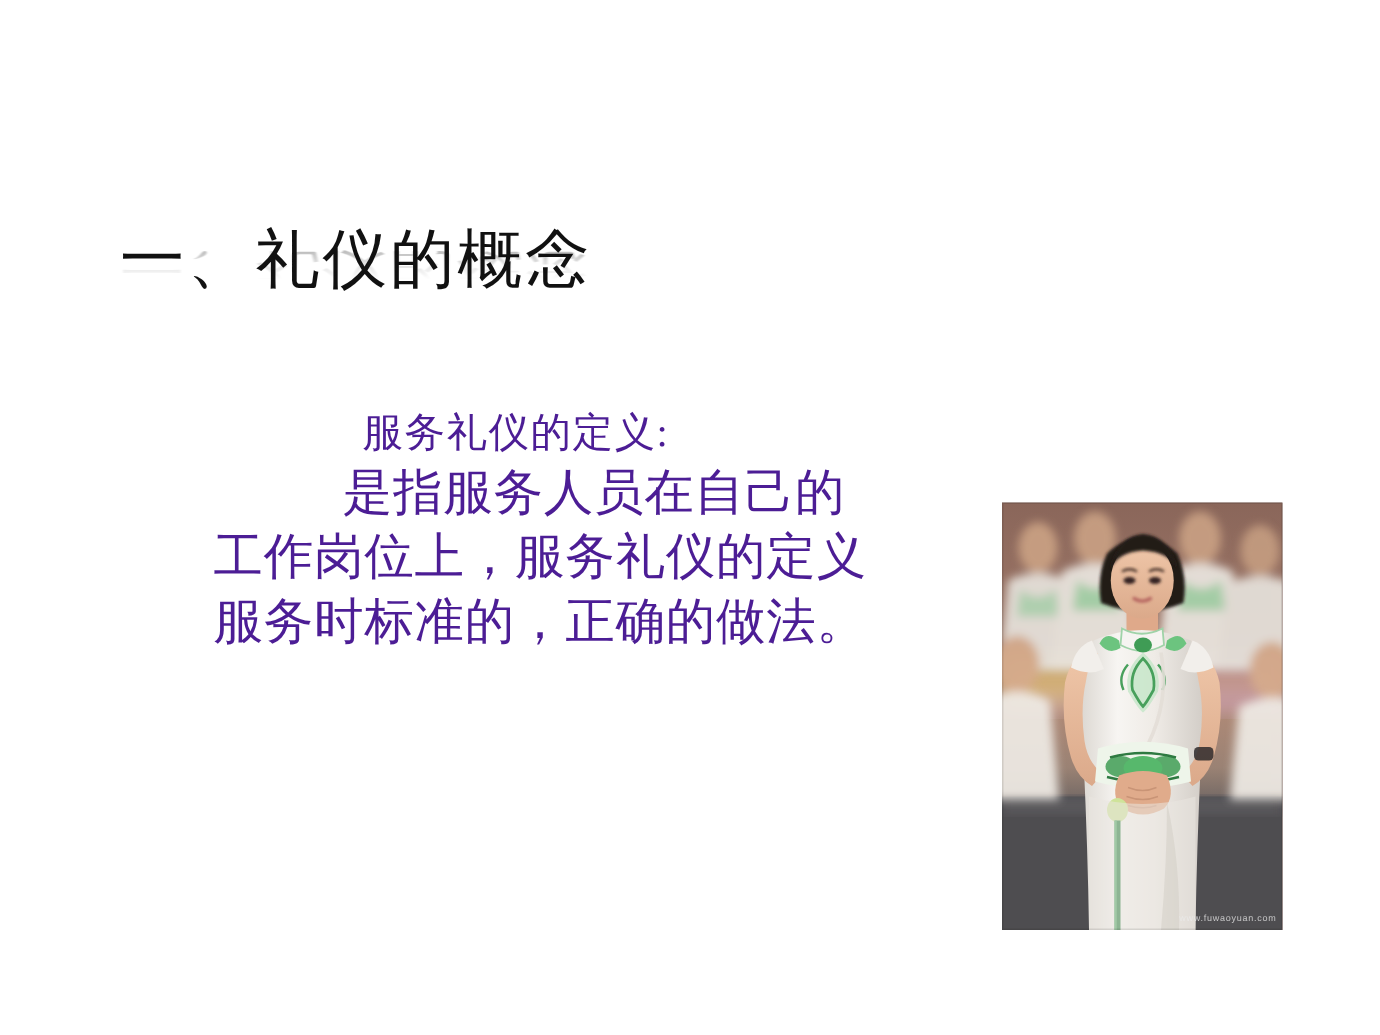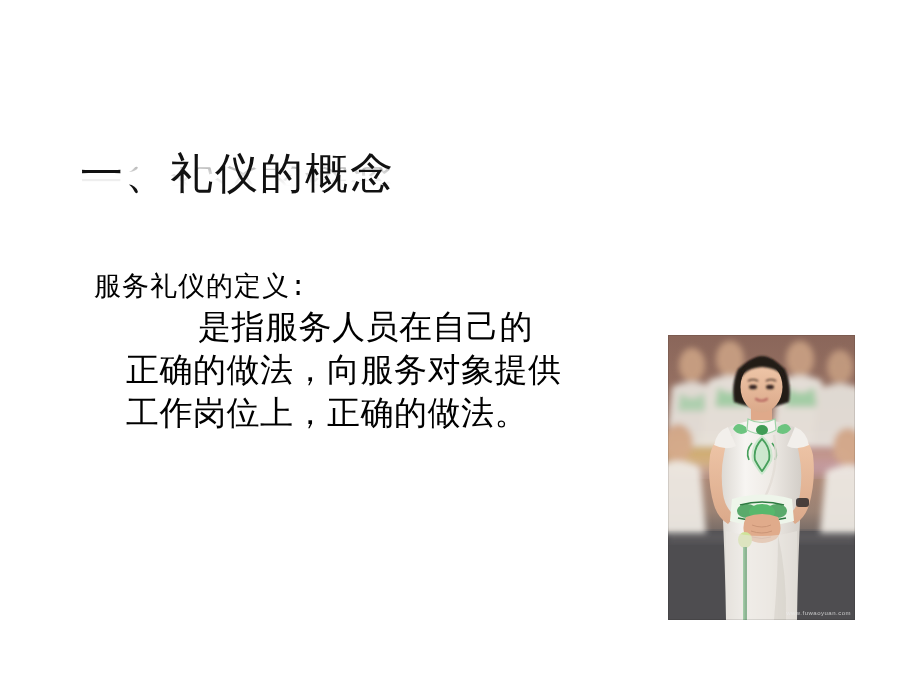--- a/index.html
+++ b/index.html
@@ -58,23 +58,24 @@
   }
 
   
   .body-block {
     position: absolute;
     left: 94px;
     top: 268px;
     width: 500px;
   }
   .body-line {
-    font-family: Liberation Mono, monospace;
-    color: #000000;
-    white-space: nowrap;
+    font-family: Liberation Serif, serif;
+    color: #4c1d95;
+    white-space: nowrap;
+    text-align: center;
   }
   .body-line.lead {
     font-size: 27px;
     line-height: 40px;
     letter-spacing: 1px;
   }
   .body-line.big {
     font-size: 33px;
     line-height: 43px;
     letter-spacing: 0.5px;
@@ -112,22 +113,22 @@
 <div class="slide">
 
   <div class="title-block">
     <div class="title-reflection">一、礼仪的概念</div>
     <div class="title-main">一、礼仪的概念</div>
   </div>
 
   <div class="body-block">
     <div class="body-line lead">服务礼仪的定义:</div>
     <div class="body-line big indent">是指服务人员在自己的</div>
-    <div class="body-line big">正确的做法，向服务对象提供</div>
-    <div class="body-line big">工作岗位上，正确的做法。</div>
+    <div class="body-line big">工作岗位上，服务礼仪的定义</div>
+    <div class="body-line big">服务时标准的，正确的做法。</div>
   </div>
 
   <div class="photo">
     <svg width="187" height="285" viewBox="0 0 187 285" xmlns="http://www.w3.org/2000/svg">
       <defs>
         <linearGradient id="bg" x1="0" y1="0" x2="0" y2="1">
           <stop offset="0%" stop-color="#8a665a"></stop>
           <stop offset="28%" stop-color="#9b7566"></stop>
           <stop offset="48%" stop-color="#b08a77"></stop>
           <stop offset="62%" stop-color="#9a8274"></stop>

